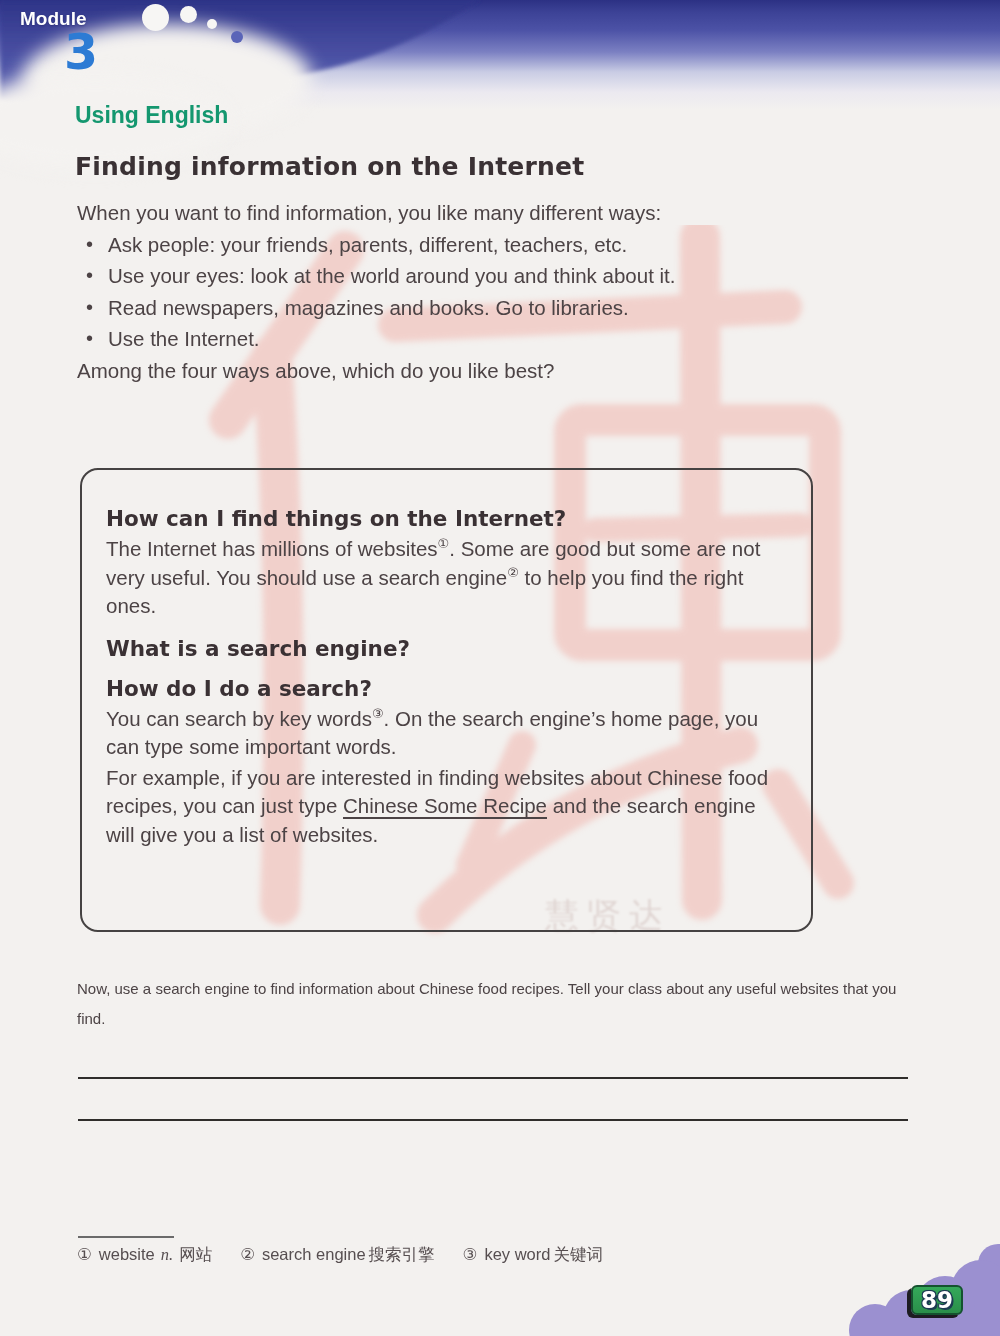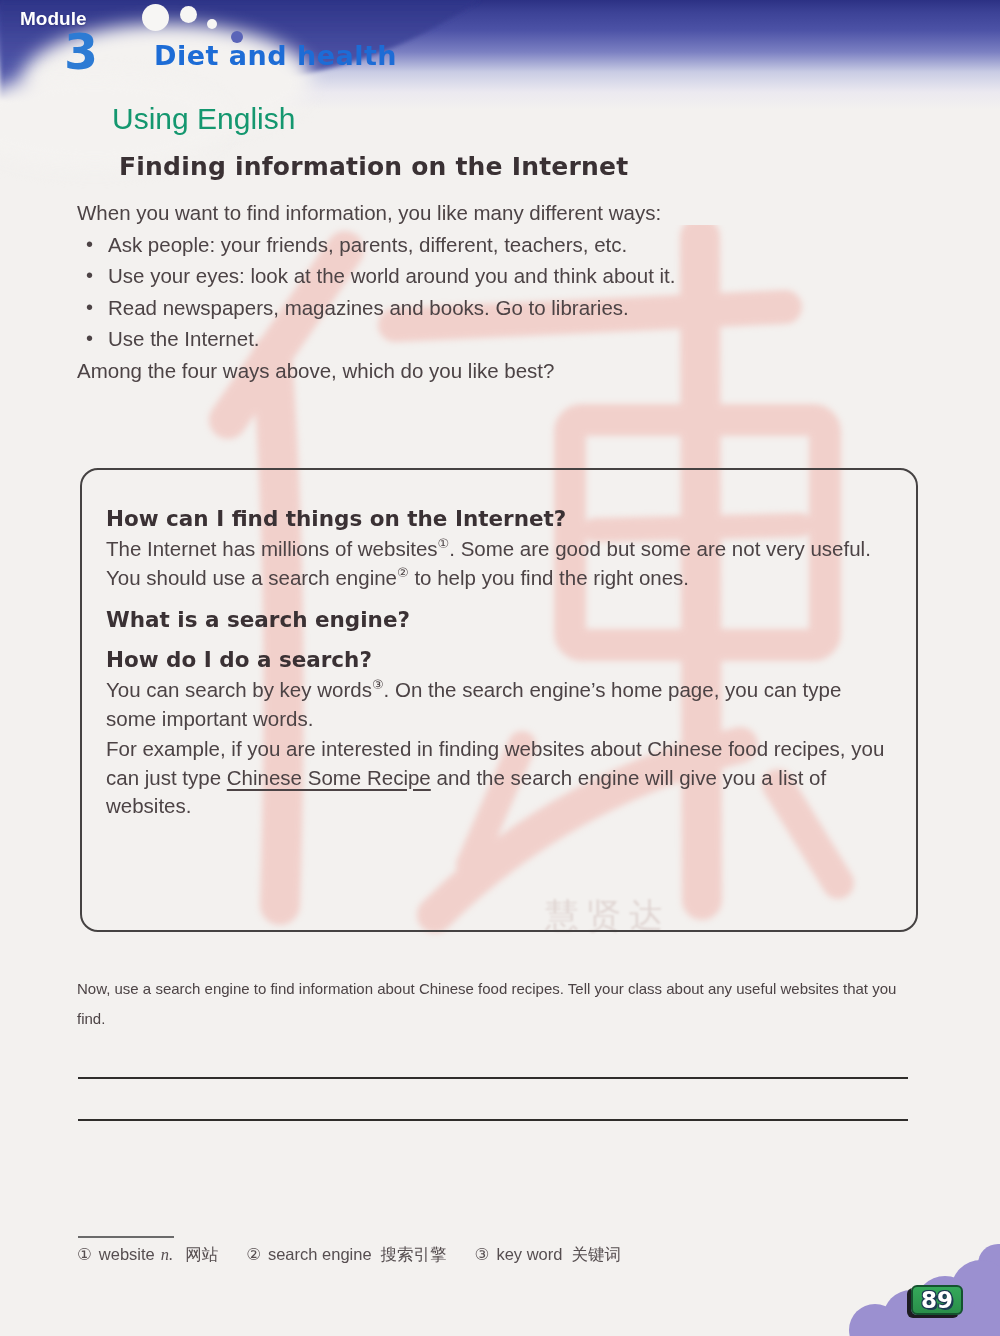--- a/index.html
+++ b/index.html
@@ -38,35 +38,35 @@
   }
 
   
   .red-watermark{left:140px;top:225px;opacity:.5;pointer-events:none;}
   .gray-watermark{
     left:545px;top:893px;font-size:34px;letter-spacing:8px;
     color:#c9b4b0;opacity:.45;filter:blur(1px);
   }
 
   
-  .section-title{left:75px;top:102px;font-size:30px;font-weight:400;margin-left:37px;}
+  .section-title{left:75px;top:102px;font-size:23px;font-weight:700;}
   .section-heading{
     left:75px;top:152px;font-size:25px;font-weight:800;color:#3a3134;
-    font-family:"DejaVu Sans","Liberation Sans",sans-serif;letter-spacing:.2px;margin-left:44px;
+    font-family:"DejaVu Sans","Liberation Sans",sans-serif;letter-spacing:.2px;
   }
 
   
   .intro{left:77px;top:197px;width:848px;font-size:20.5px;line-height:31.5px;}
   .bullet-row{display:flex;padding-left:9px;}
   .bullet-dot{width:22px;flex:none;font-size:20px;}
   .statement{left:77px;top:407px;width:848px;font-size:20.5px;line-height:31px;}
 
   
   .qa-box{
-    left:80px;top:468px;width:838px;height:464px;box-sizing:border-box;
+    left:80px;top:468px;width:733px;height:464px;box-sizing:border-box;
     border:2px solid #454242;border-radius:18px;
     padding:36px 26px 0 24px;background:transparent;
   }
   .qa-heading{
     margin:15px 0 4px 0;font-size:21.5px;font-weight:800;color:#3a3134;
     font-family:"DejaVu Sans","Liberation Sans",sans-serif;
   }
   .qa-section:first-child .qa-heading{margin-top:0;}
   .qa-para{font-size:20.5px;line-height:28.5px;margin:0 0 2px 0;}
   .sup{vertical-align:super;font-size:13px;line-height:0;}
@@ -75,21 +75,21 @@
   
   .task{left:77px;top:974px;width:848px;font-size:15px;line-height:29.5px;}
   .answer-line{left:78px;width:830px;height:2px;background:#2f2d2b;}
 
   
   .footnote-rule{left:78px;top:1236px;width:96px;height:2px;background:#6a6a6a;}
   .footnotes{left:77px;top:1244px;font-size:16.5px;color:#564e50;white-space:nowrap;}
   .footnote-item{margin-right:28px;}
   .fn-marker{margin-right:7px;}
   .fn-pos{font-style:italic;font-family:"Liberation Serif","DejaVu Serif",serif;margin:0 3px 0 6px;}
-  .fn-cn{margin-left:9px;}
+  .fn-cn{margin-left:3px;}
 
   
   .page-badge{
     left:911px;top:1285px;width:52px;height:30px;box-sizing:border-box;
     background:linear-gradient(#35a85a,#2a8f4a);
     border:2px solid #15522f;border-radius:6px;
     box-shadow:-4px 3px 0 rgba(18,18,18,.92);
     display:flex;align-items:center;justify-content:center;
   }
   .page-badge span{
@@ -120,21 +120,20 @@
     <path filter="url(#soft)" fill="url(#wavegrad)" d="M0,0 H480 C440,26 395,52 330,68 C258,86 168,97 100,102 C58,105 22,104 0,99 Z"></path>
   </svg>
   <div class="abs cloud-blob" style="left:22px;top:24px;width:290px;height:112px;"></div>
   <div class="abs cloud-blob" style="left:-40px;top:74px;width:270px;height:95px;"></div>
   <div class="abs bubble" style="left:142px;top:4px;width:27px;height:27px;"></div>
   <div class="abs bubble" style="left:180px;top:6px;width:17px;height:17px;"></div>
   <div class="abs bubble" style="left:207px;top:19px;width:10px;height:10px;"></div>
   <div class="abs bubble-blue" style="left:231px;top:31px;width:12px;height:12px;"></div>
   <div class="abs module-label">Module</div>
   <div class="abs module-number" style="color: rgb(45, 123, 212);">3</div>
-  <div class="abs unit-title" style="color: rgb(29, 108, 214);">Diet and health</div>
 
   <svg class="abs red-watermark" width="740" height="730" viewBox="0 0 740 730">
     <defs>
         <filter id="wblur">
           <feGaussianBlur stdDeviation="3"></feGaussianBlur>
         </filter>
       </defs>
     <g filter="url(#wblur)" stroke="#f0b0a8" stroke-linecap="round" fill="none">
       <path d="M205,25 L88,195" stroke-width="38"></path>
       <path d="M132,130 Q150,380 140,680" stroke-width="40"></path>

